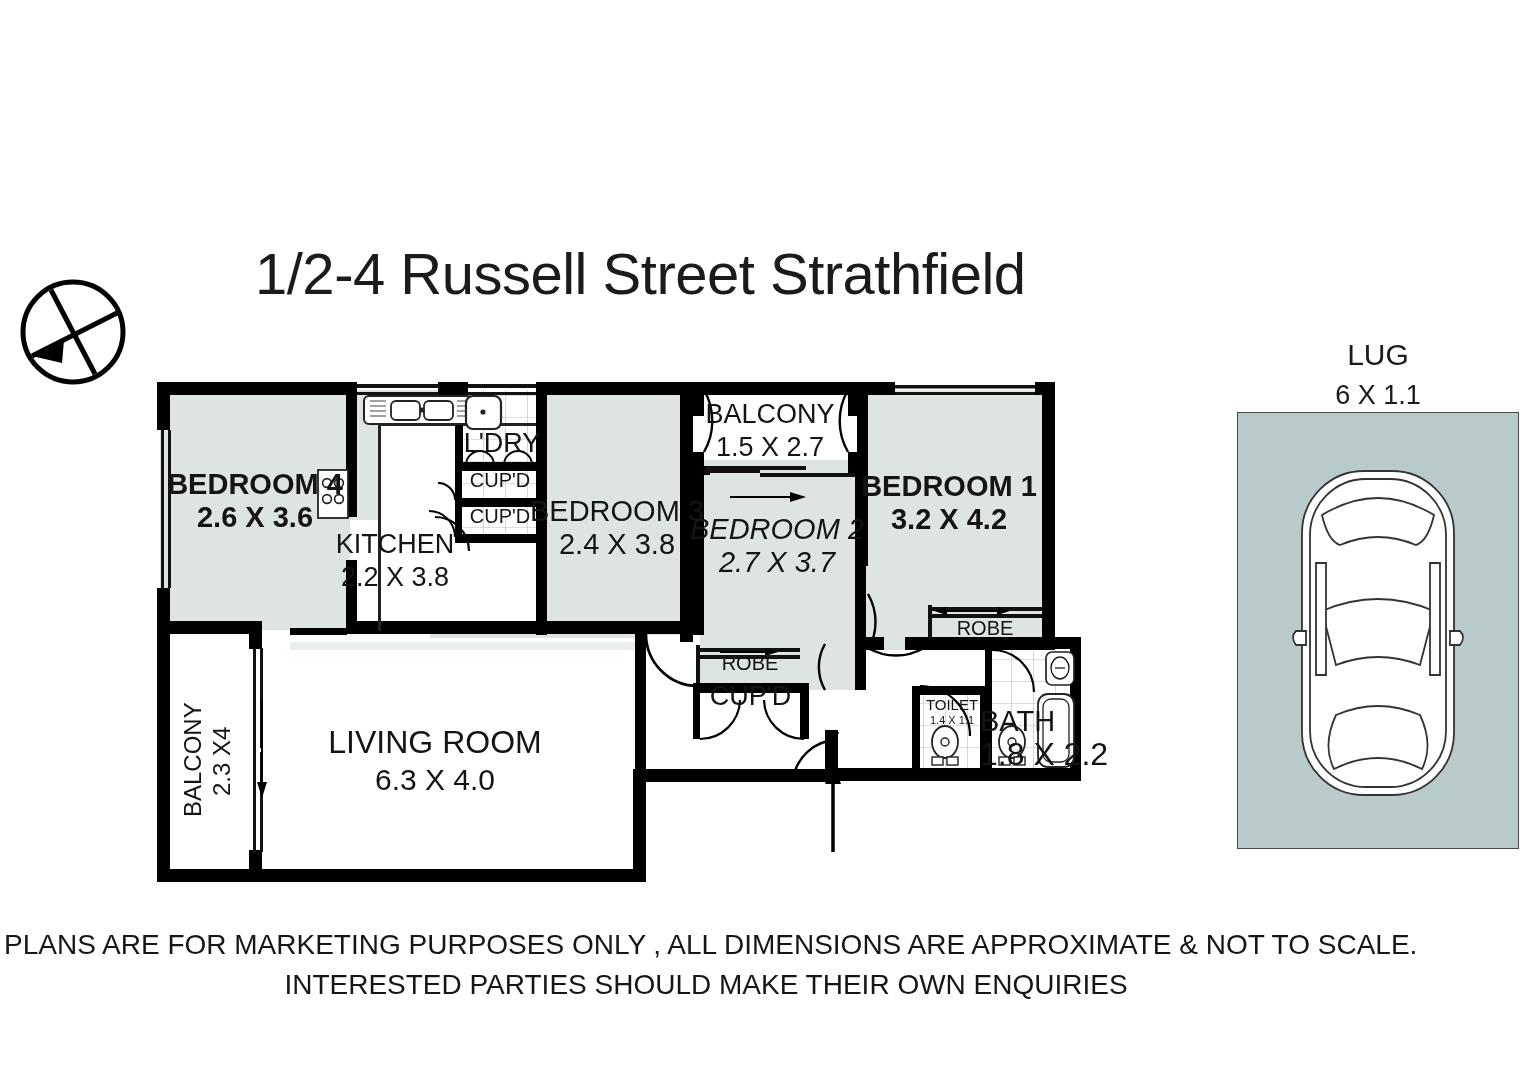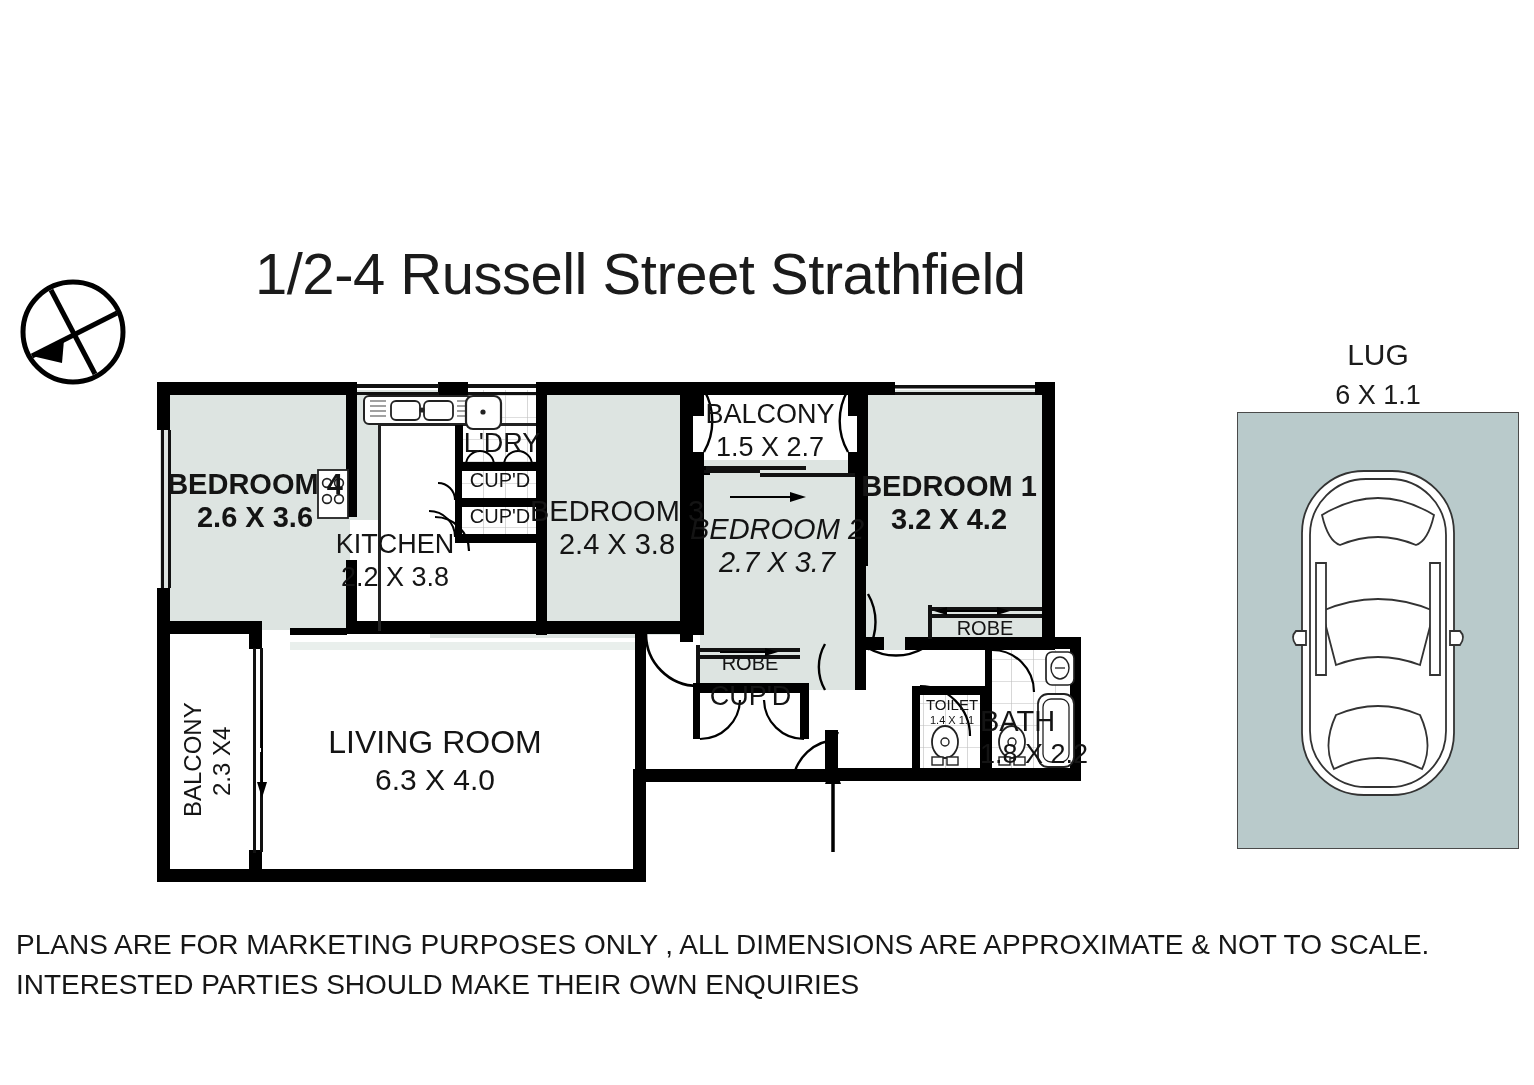--- a/index.html
+++ b/index.html
@@ -52,23 +52,23 @@
     position: absolute;
     left: 1237px; top: 412px;
     width: 282px; height: 437px;
     background: #b9cacb;
     border: 1px solid #4a4a4a;
   }
   .car { position: absolute; left: 1288px; top: 463px; width: 180px; height: 340px; }
 
   .disclaimer {
     position: absolute;
-    left: 16px; top: 925px;
+    left: 4px; top: 925px;
     width: 1404px;
-    text-align: left;
+    text-align: center;
     font-size: 28px;
     line-height: 40px;
     color: #161616;
   }
   .disclaimer div { white-space: nowrap; }
 
   
   .fp { position: absolute; left: 0; top: 0; width: 1534px; height: 1085px; }
 
   .room-label {
@@ -425,21 +425,21 @@
   <div class="room-label rl-small" style="left:700px; top:651px; width:100px;">
     <div class="rl-name">ROBE</div>
   </div>
 
   <div class="room-label" style="left:693px; top:680px; width:115px;">
     <div class="rl-name">CUP'D</div>
   </div>
 
   <div class="room-label rl-small" style="left:980px; top:669px; width:130px; text-align:left;margin-top:36px;">
     <div class="rl-name" style="font-size:29px; line-height:33px;">BATH</div>
-    <div class="rl-dim" style="font-size:27px; line-height:32px;">1.8 X 2.2</div>
+    <div class="rl-dim" style="font-size:32px; line-height:32px;">1.8 X 2.2</div>
   </div>
 
   <div class="room-label rl-tiny" style="left:912px; top:696px; width:80px;">
     <div class="rl-name">TOILET</div>
     <div class="rl-dim">1.4 X 1.1</div>
   </div>
 
   <div class="room-label" style="left:255px; top:723px; width:360px;">
     <div class="rl-name" style="font-size:32px; line-height:38px;">LIVING ROOM</div>
     <div class="rl-dim" style="font-size:30px; line-height:38px;">6.3 X 4.0</div>

